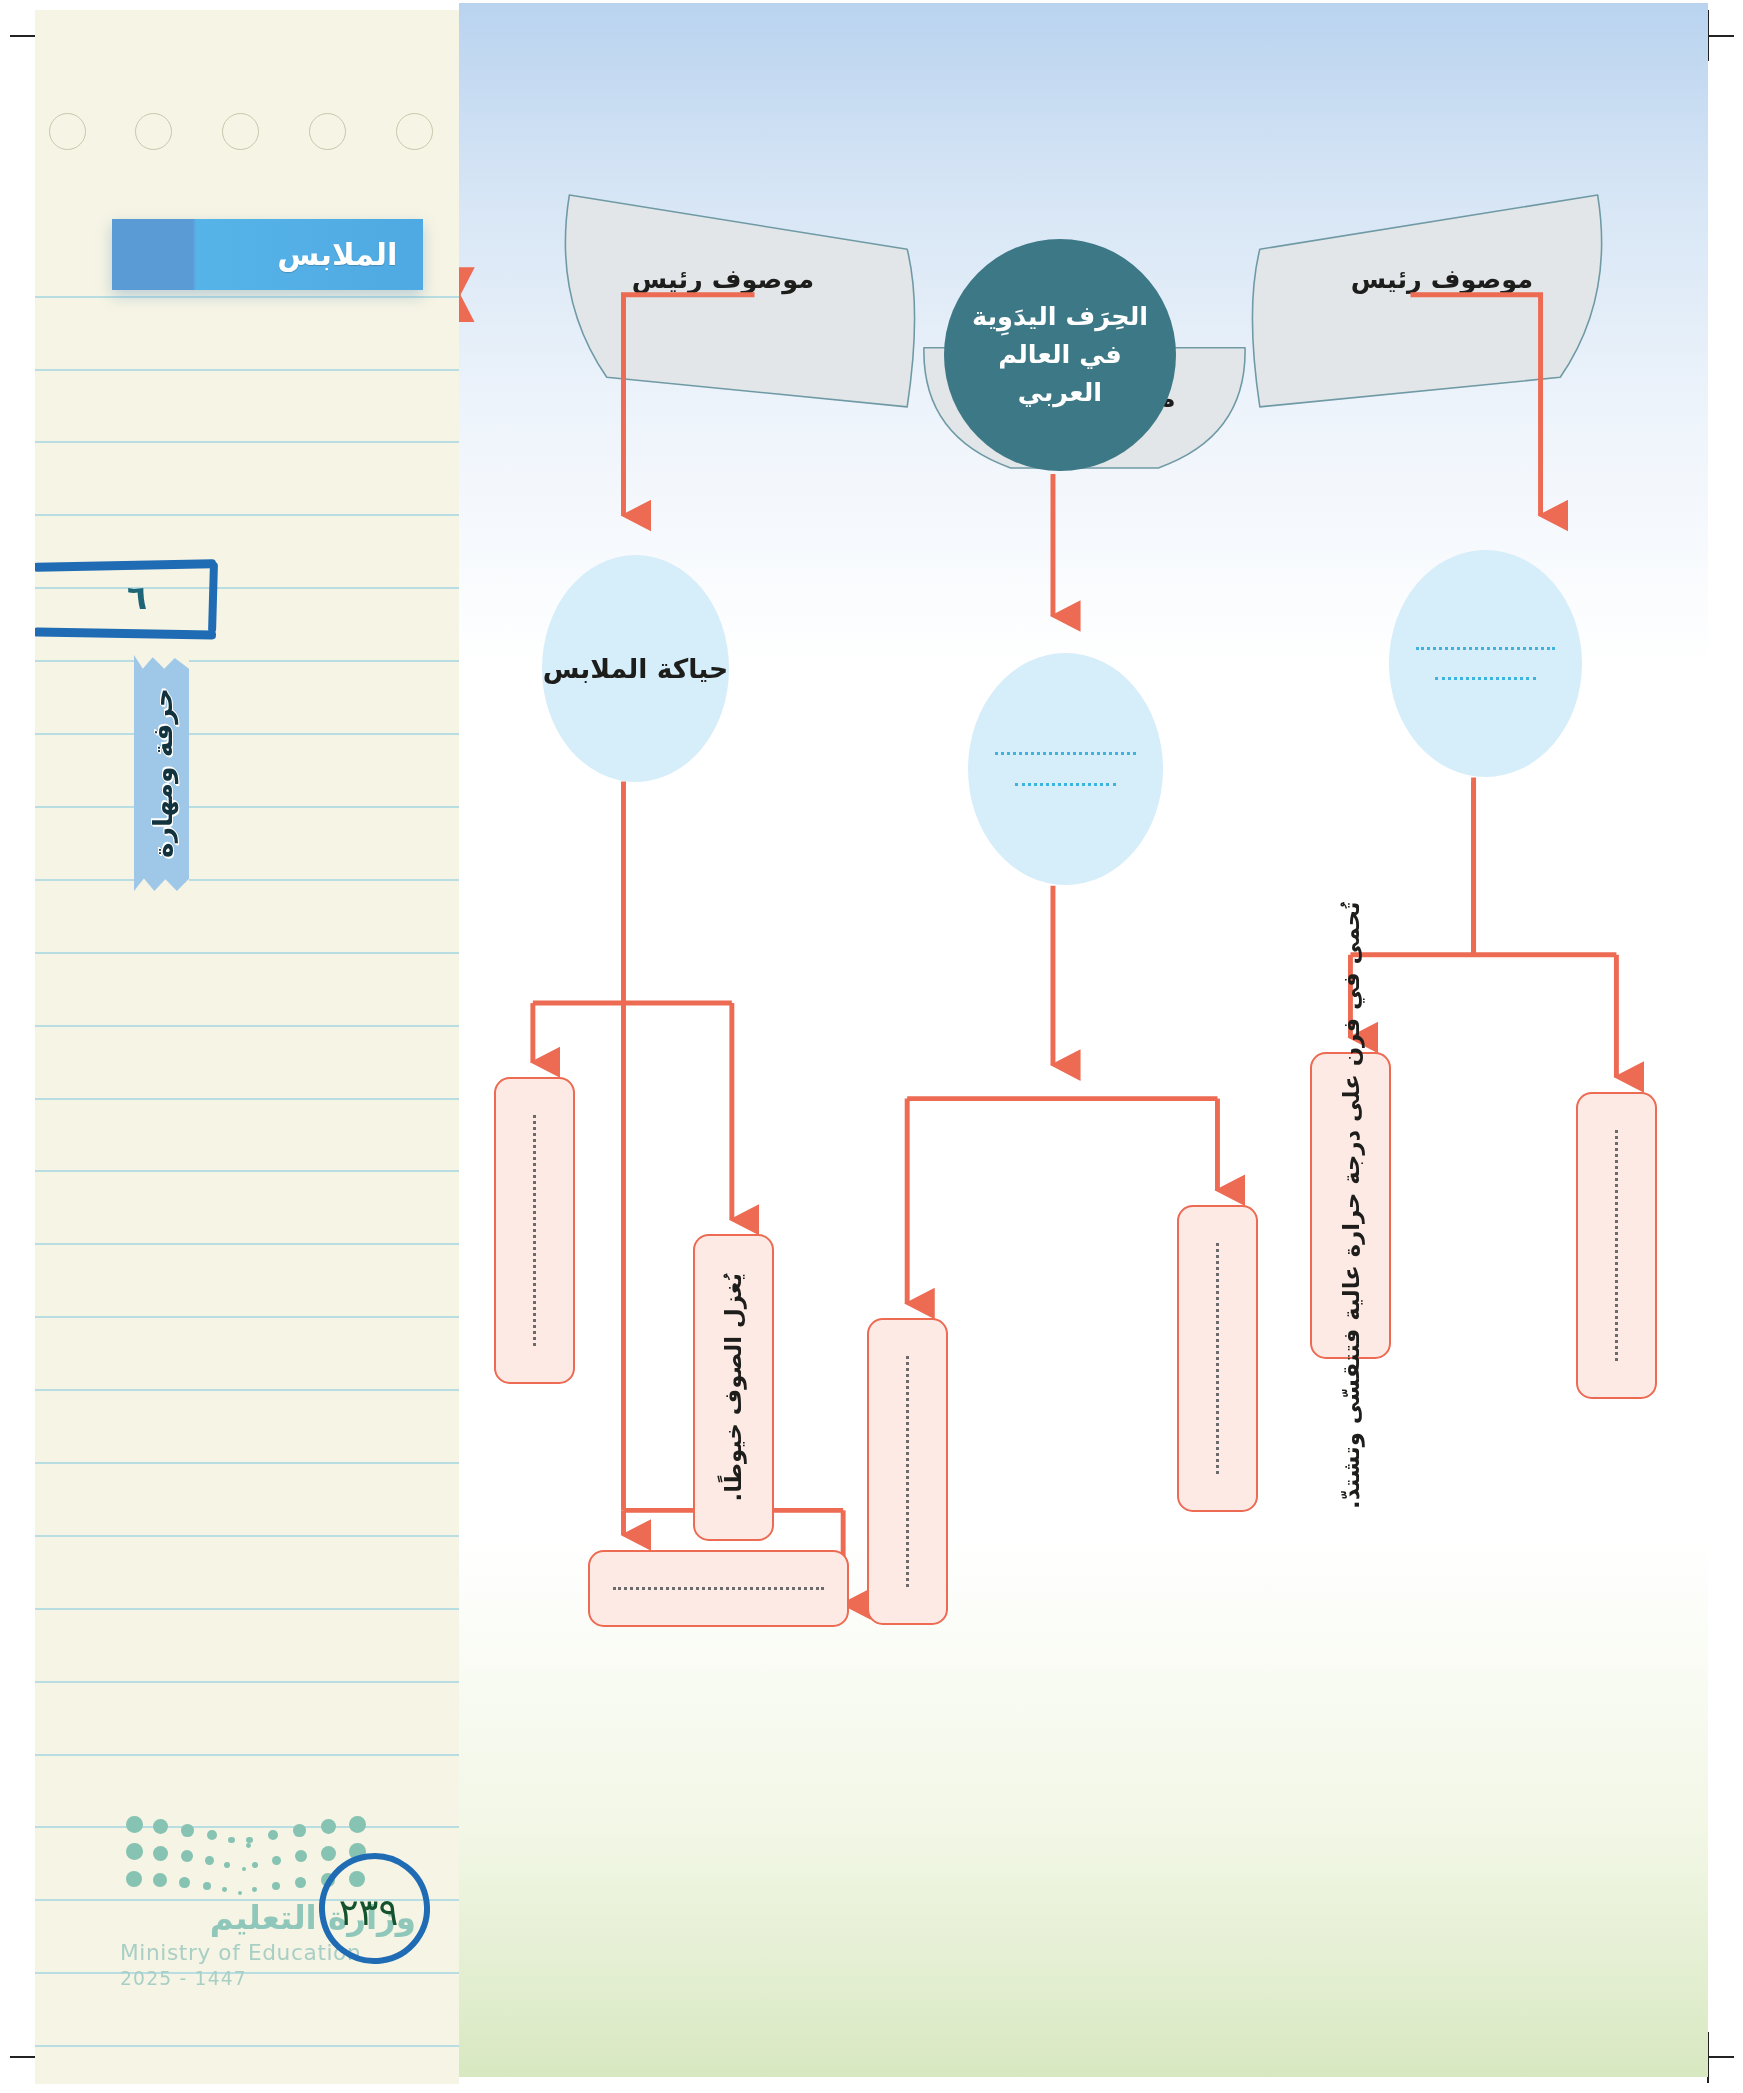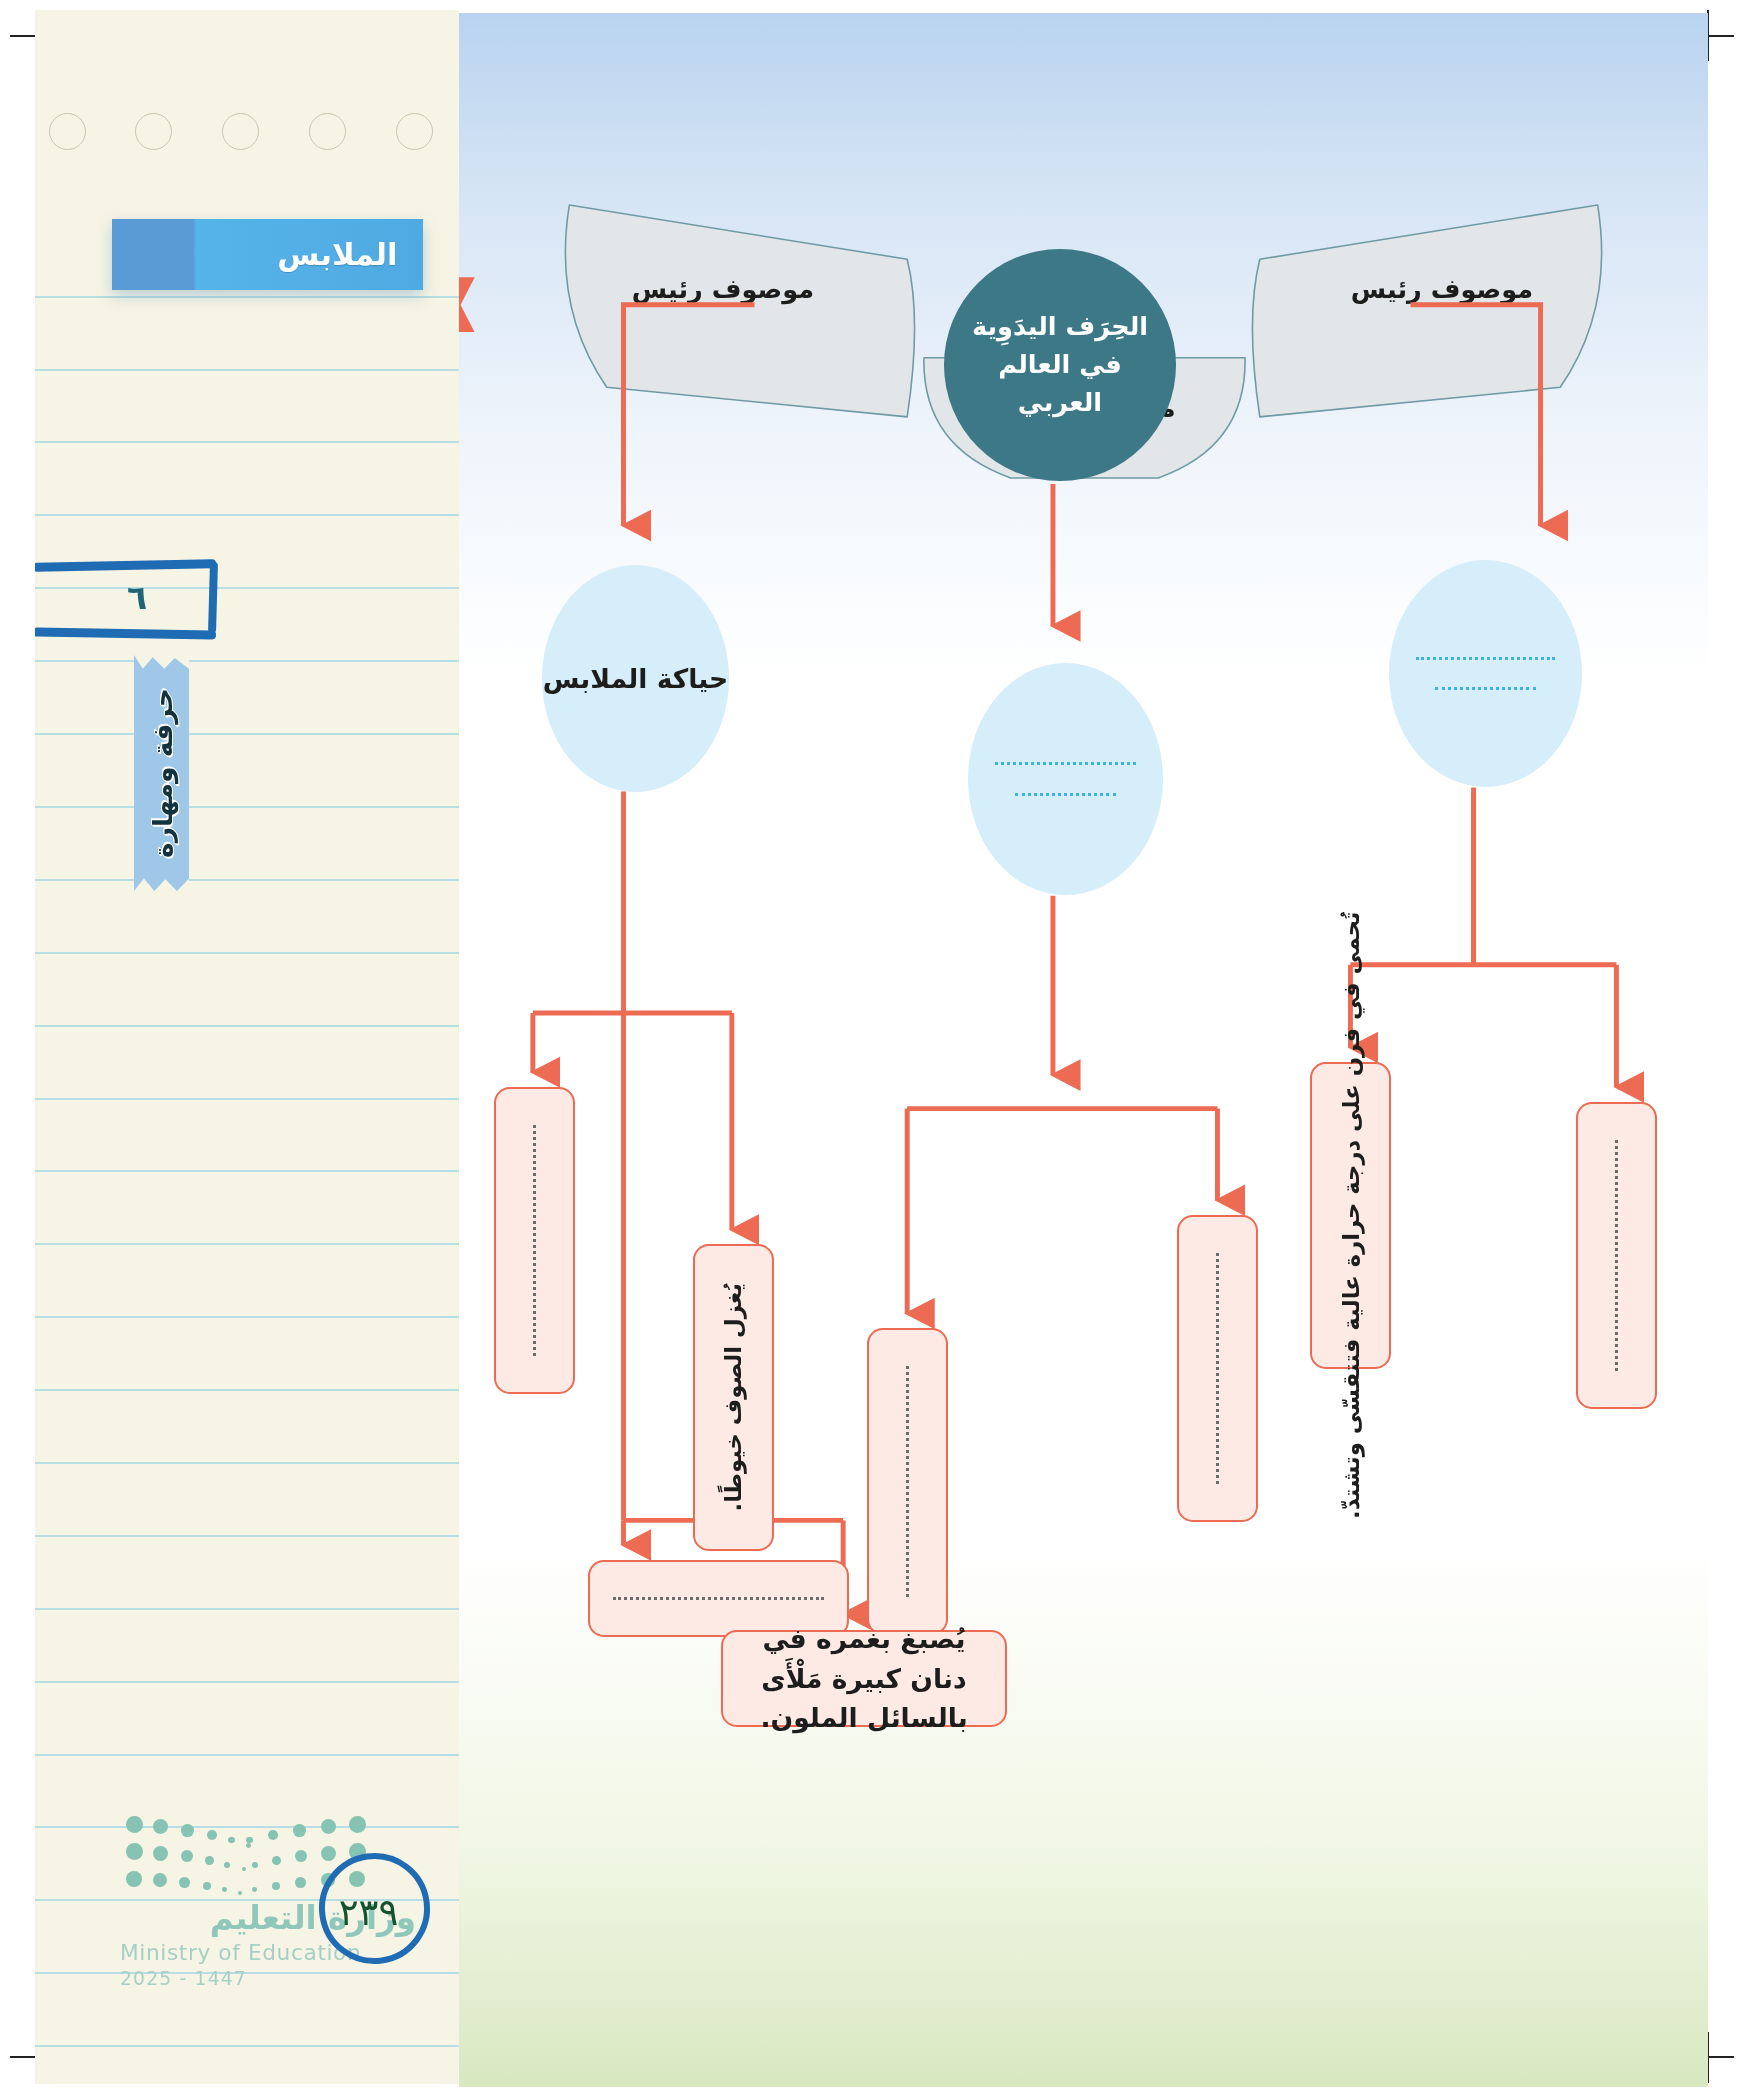--- a/index.html
+++ b/index.html
@@ -91,21 +91,21 @@
     color:#14532d;font-size:37px;font-weight:normal;
   }
   .pagenum-ring{
     position:absolute;left:284px;bottom:120px;width:99px;height:99px;
     border:6.9px solid #1f6cb5;border-radius:50%;
     transform:rotate(-8deg);
   }
 
   
   .content{
-    position:absolute;left:459px;top:13px;width:1249px;height:2074px;
+    position:absolute;left:459px;top:3px;width:1249px;height:2074px;
     overflow:hidden;
     background:
       linear-gradient(180deg,#b9d3ef 0%,#d6e5f5 9%,#eef4fb 20%,#ffffff 32%,#ffffff 74%,#f2f7e6 88%,#dfeccb 97%,#d7e8c0 100%);
     text-decoration: underline;
   }
 
   
   .flower{position:absolute;left:0;top:0;width:1249px;height:591px;}
   .petal-label{
     position:absolute;direction:rtl;text-align:center;
@@ -370,19 +370,16 @@
     </div>
 
     <div class="box" style="left:1117px;top:1089px;width:81px;height:307px;">
       <div class="vdots"></div>
     </div>
 
     <div class="box" style="left:129px;top:1547px;width:261px;height:77px;">
       <div class="hdots"></div>
     </div>
 
-    <div class="box" style="left:262px;top:1617px;width:286px;height:97px;">
-      <div class="htext">يُصبغ بغمره في دنان كبيرة مَلْأَى بالسائل الملون.</div>
-    </div>
 
   </div>
 </div>
 
 
 </body></html>

